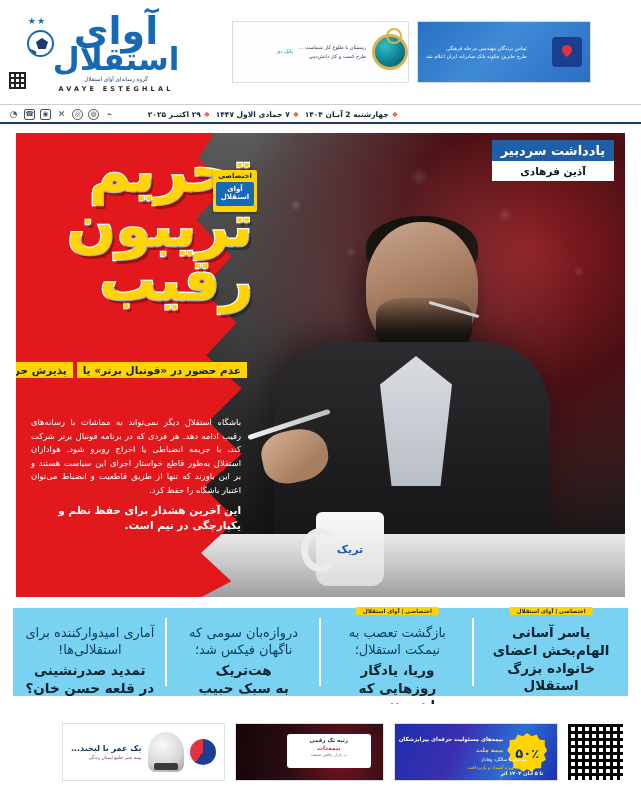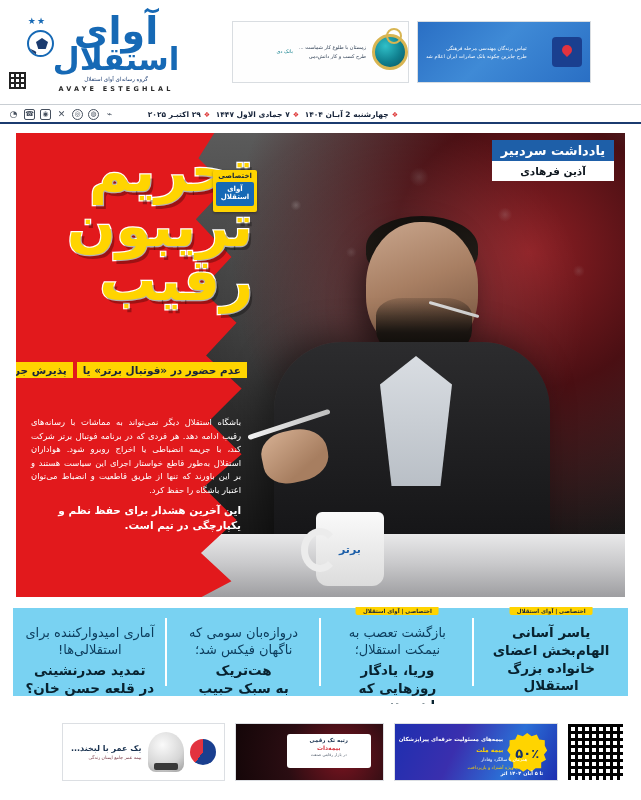--- a/index.html
+++ b/index.html
@@ -409,21 +409,21 @@
       <div class="person-hair"></div>
       <div class="person-head"></div>
       <div class="person-beard"></div>
       <div class="mic-boom"></div>
       <div class="person-body"></div>
       <div class="person-shirt"></div>
       <div class="pen"></div>
       <div class="hand"></div>
       <div class="desk"></div>
       <div class="mug">
-        <div class="mug-txt">برتر</div>
+        <div class="mug-txt">تریک</div>
       </div>
     </div>
 
     <div class="red-panel"></div>
 
     <div class="headline-main">
       <span>تحریم</span>
       <span>تریبون</span>
       <span>رقیب</span>
     </div>

